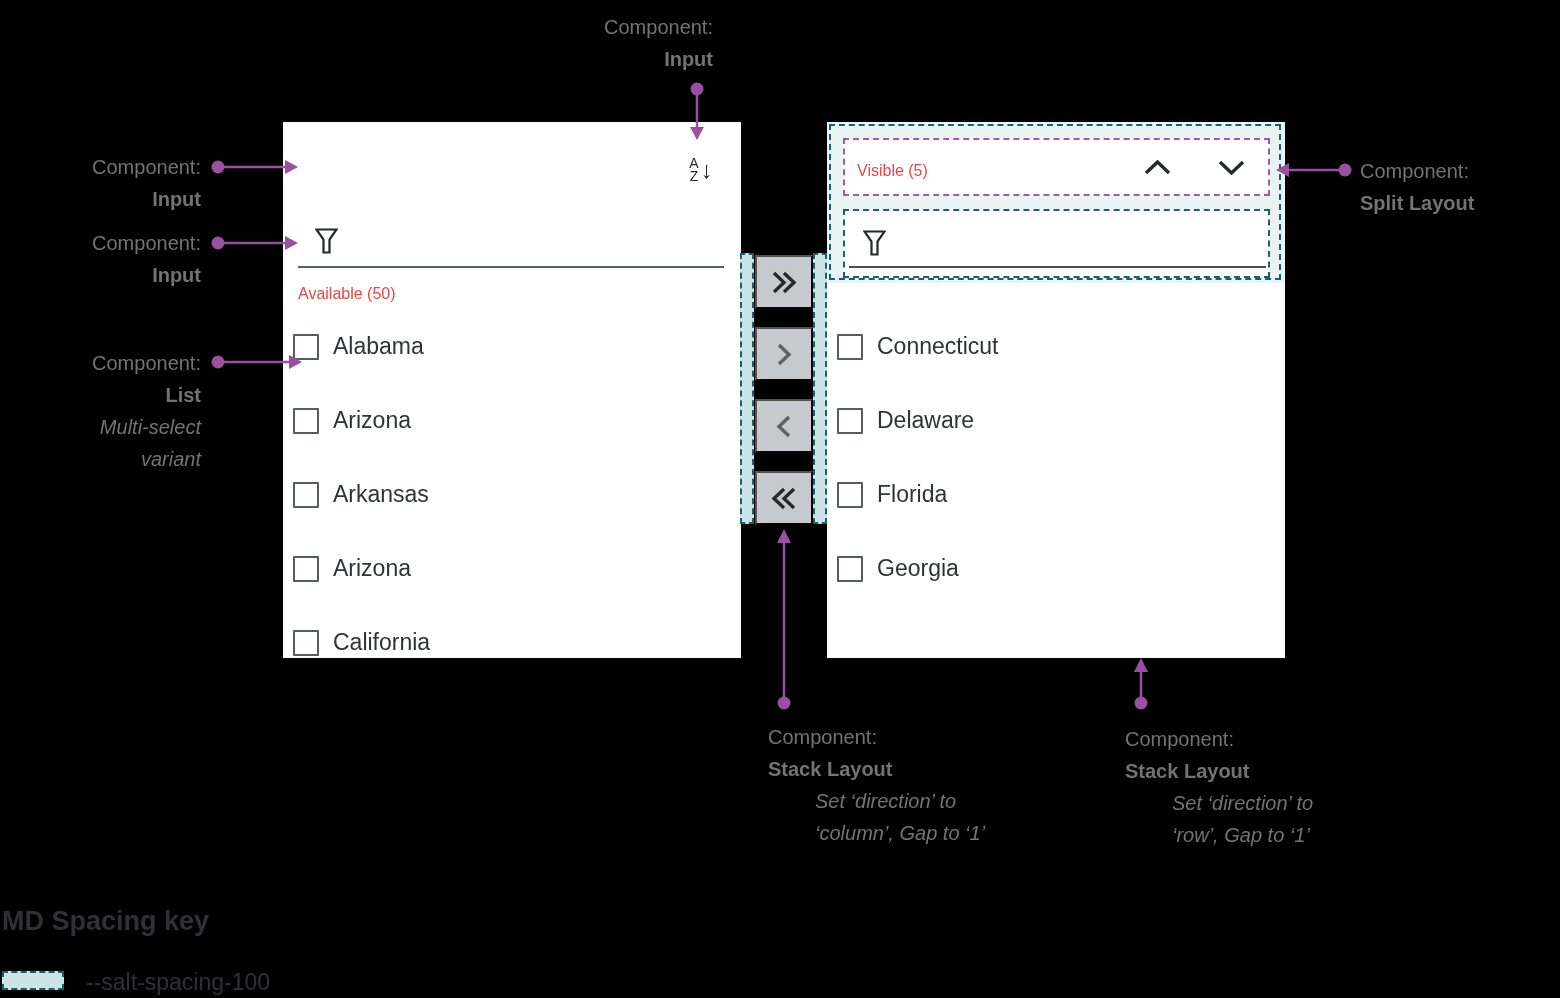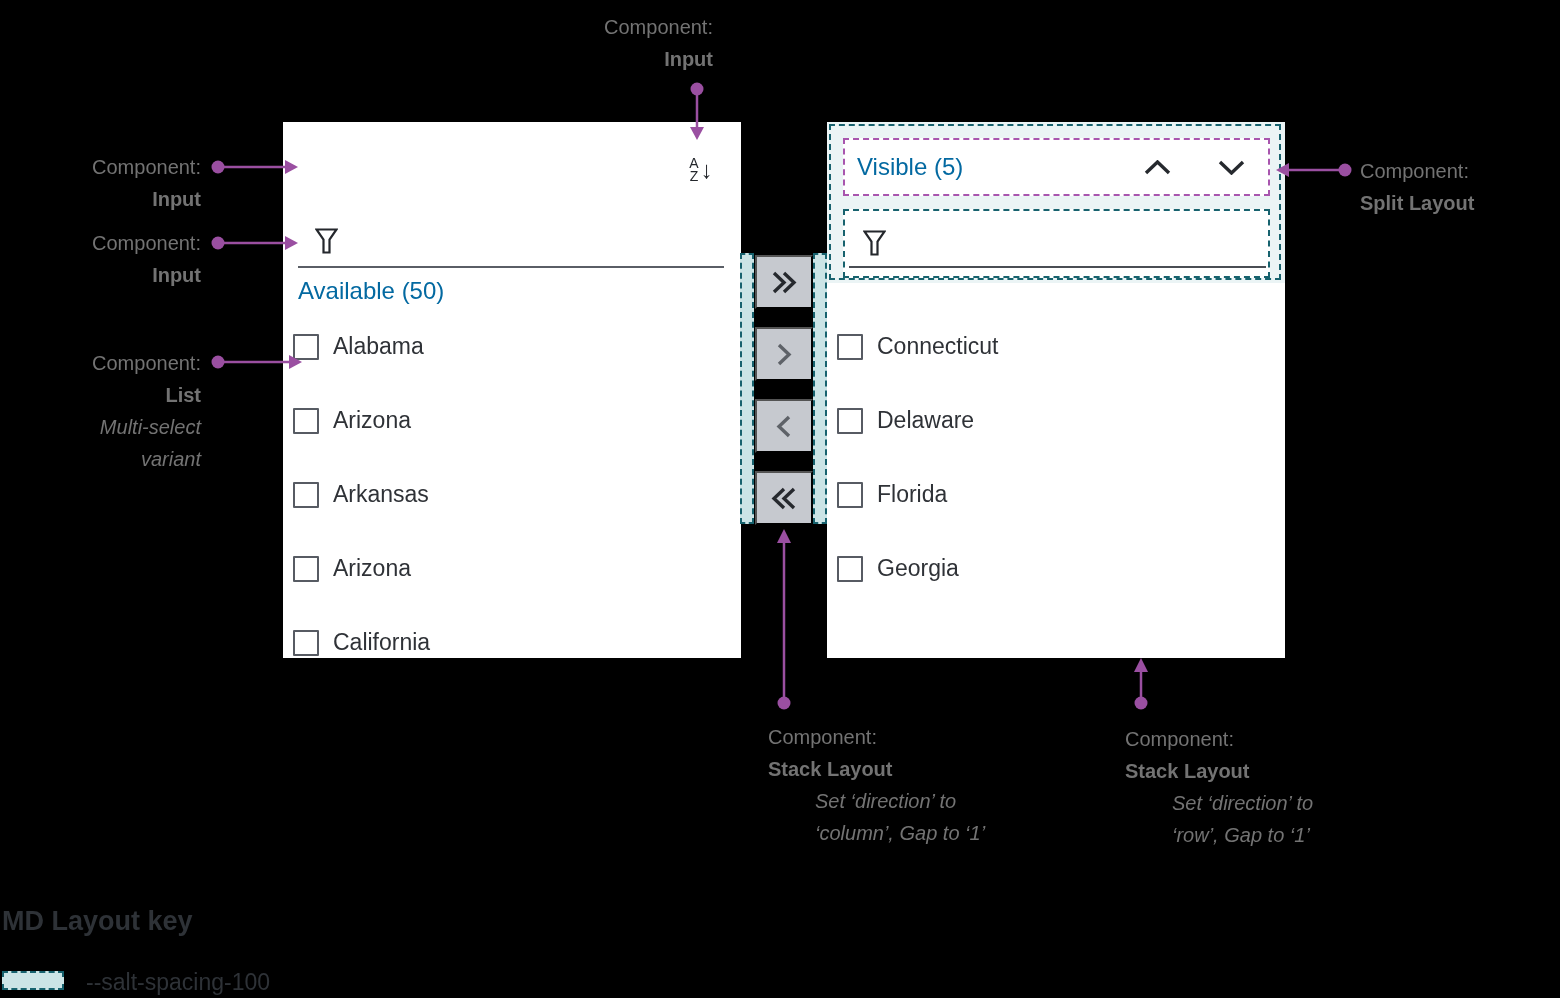--- a/index.html
+++ b/index.html
@@ -1,21 +1,21 @@
 <!DOCTYPE html>
 <html><head>
 <meta charset="utf-8">
 <style>
   html,body{margin:0;padding:0;background:#000;}
   .canvas{position:relative;width:1560px;height:998px;background:#000;overflow:hidden;
           font-family:"Liberation Sans",sans-serif;-webkit-font-smoothing:antialiased;}
   .abs{position:absolute;}
   
   .panel{position:absolute;top:122px;width:458px;height:536px;background:#fff;}
-  .panel-title{font-size:24px;color:#0369a1;}
+  .panel-title{font-size:16px;color:#ef4444;margin-top:8px;}
   
   .list{position:absolute;left:0;top:164px;width:458px;}
   .row{height:74px;display:flex;align-items:flex-end;gap:14px;padding-left:10px;box-sizing:border-box;}
   .cb{width:22px;height:22px;border:2px solid #575B63;border-radius:1px;background:#fff;flex:0 0 auto;}
   .row-label{font-size:23px;color:#2F3237;}
   
   .filter-wrap{position:absolute;border-bottom:2px solid #5A5E66;box-sizing:border-box;}
   .filter-wrap input{position:absolute;left:52px;top:8px;right:4px;bottom:6px;border:none;outline:none;
                      background:transparent;font-size:22px;color:#2F3237;font-family:"Liberation Sans",sans-serif;padding:0;}
   .funnel{position:absolute;left:17px;bottom:12px;}
@@ -216,21 +216,21 @@
     <div class="i">‘column’, Gap to ‘1’</div>
   </div>
 
   <div class="ann" style="left:1125px;top:723px;">
     <div>Component:</div>
     <div class="b">Stack Layout</div>
     <div class="i">Set ‘direction’ to</div>
     <div class="i">‘row’, Gap to ‘1’</div>
   </div>
 
-  <div class="key-title">MD Layout key</div>
+  <div class="key-title">MD Spacing key</div>
   <div class="key-swatch"></div>
   <div class="key-label">--salt-spacing-100</div>
 
   <svg class="overlay" width="1560" height="998" viewBox="0 0 1560 998">
     <g stroke="#9A4FA1" stroke-width="2.5" fill="#9A4FA1">
 
       <circle cx="697" cy="89" r="6.5" stroke="none"></circle>
       <line x1="697" y1="93" x2="697" y2="129"></line>
       <polygon points="690,127 704,127 697,140" stroke="none"></polygon>
 

